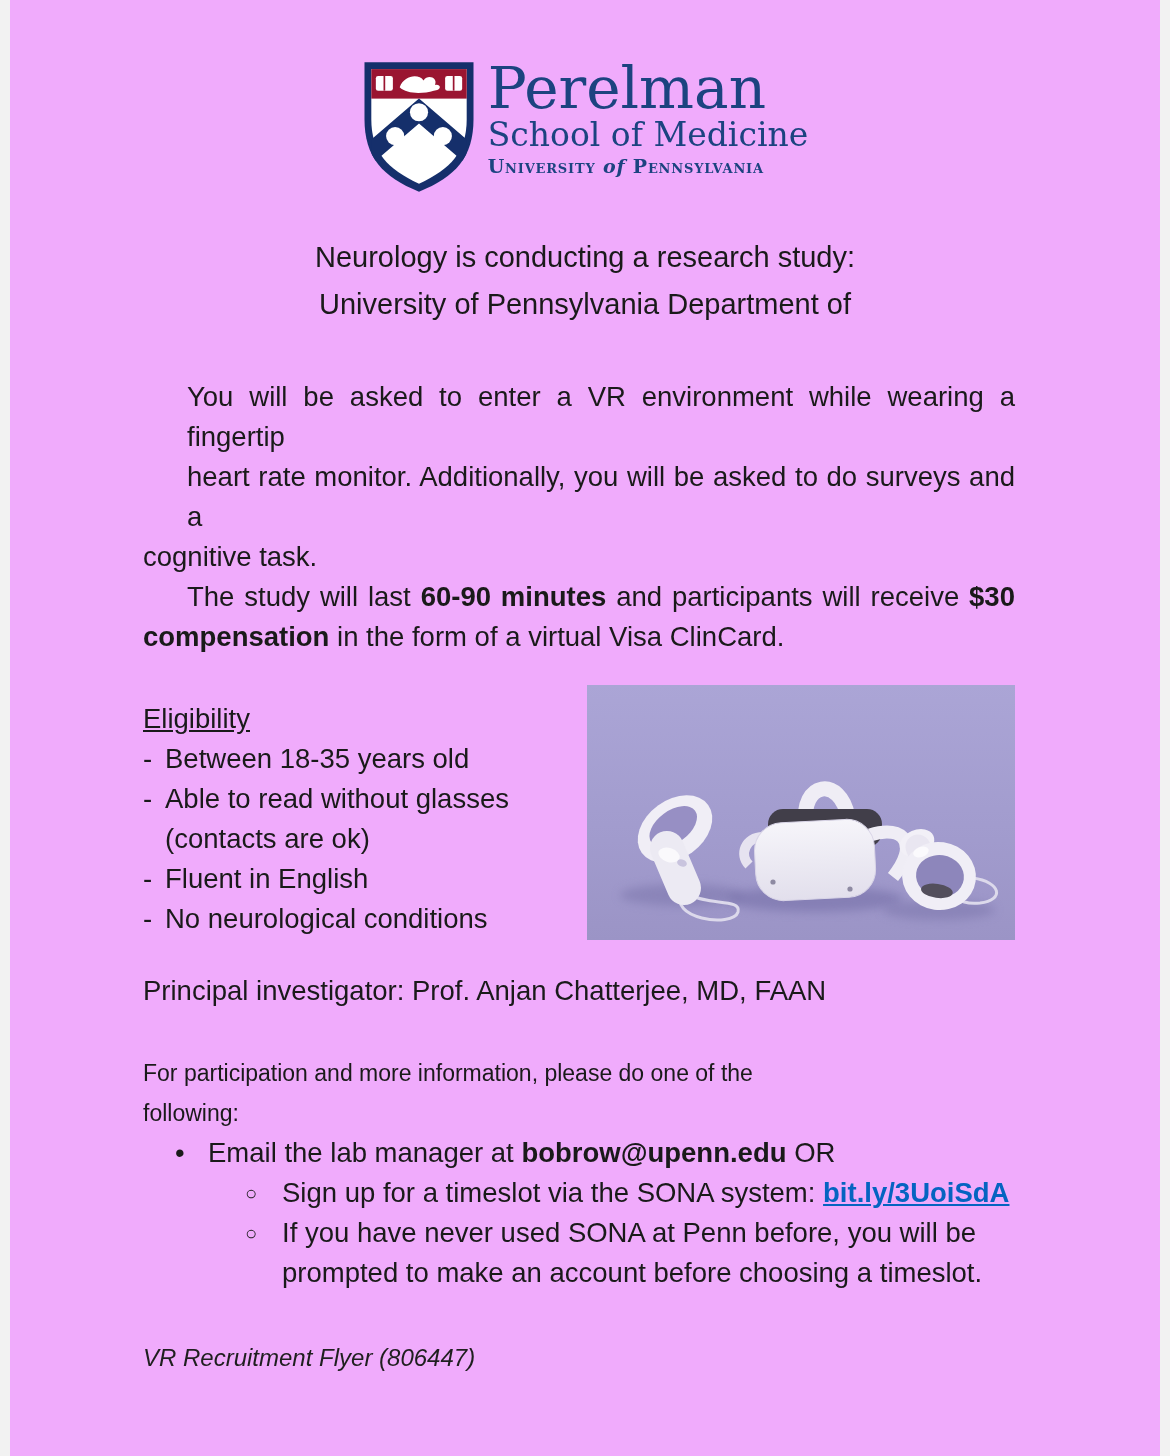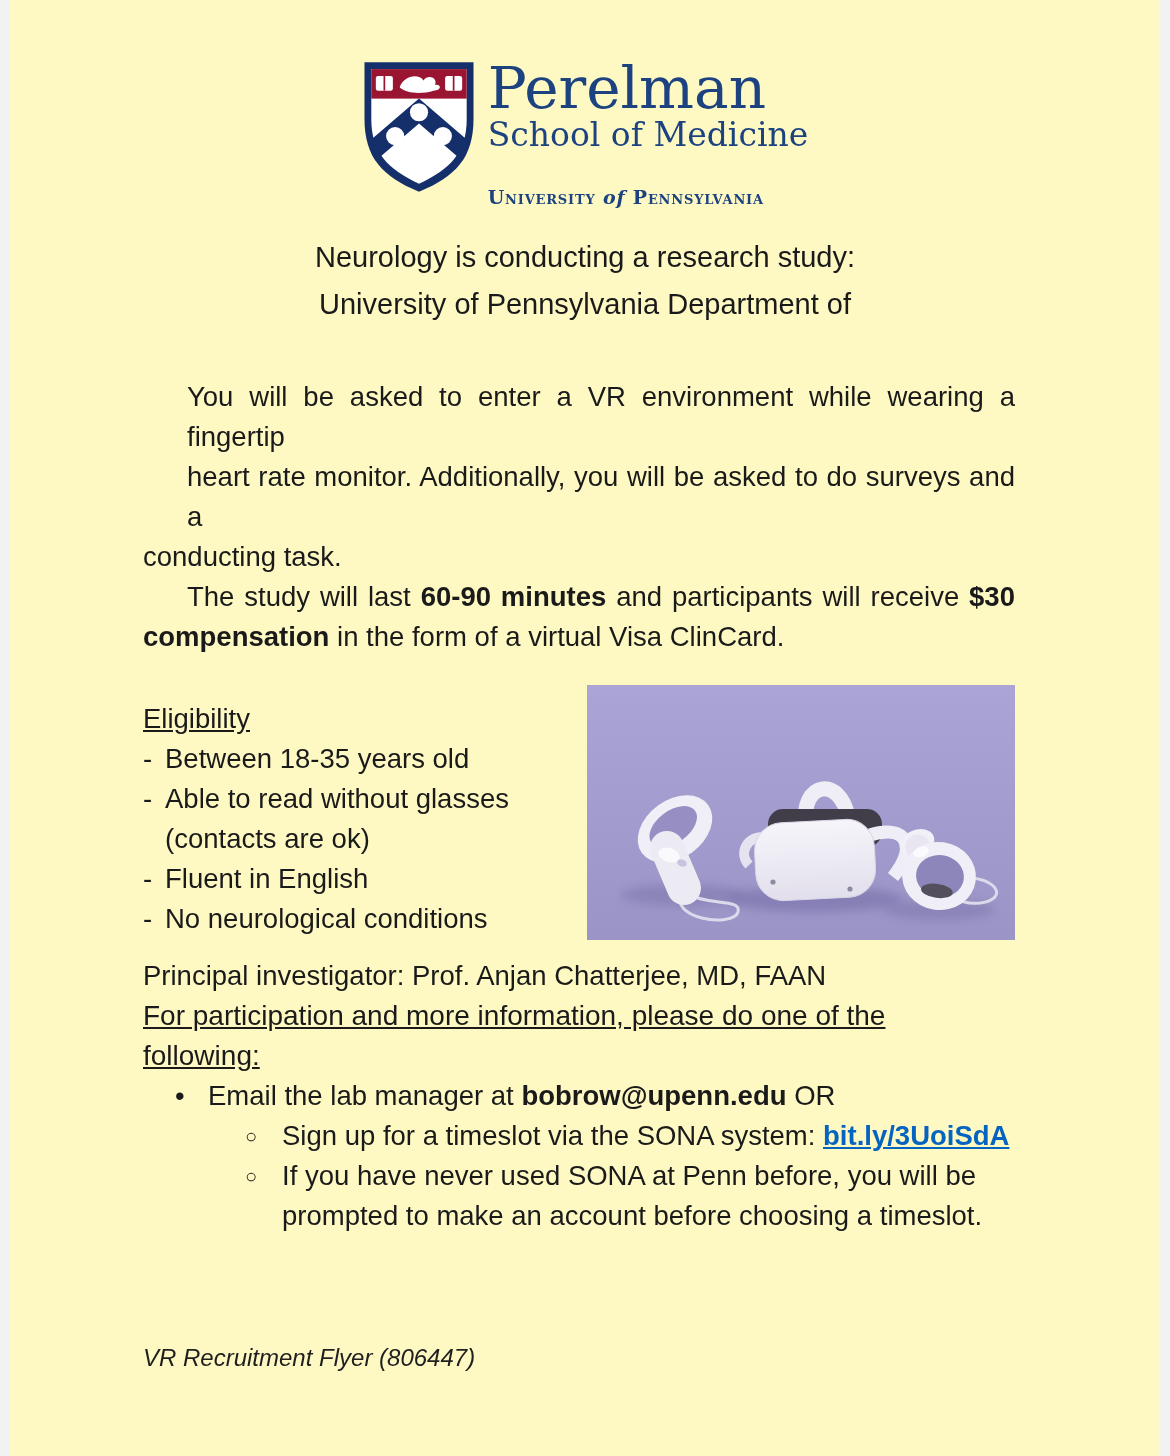--- a/index.html
+++ b/index.html
@@ -7,21 +7,21 @@
     width: 1170px; height: 1456px;
     background: #F2F2F2;
     font-family: "Liberation Sans", "DejaVu Sans", sans-serif;
     color: #1A1A1A;
     overflow: hidden;
   }
   .page {
     position: relative;
     width: 1150px; height: 1456px;
     margin: 0 auto;
-    background: #fef9c3;
+    background: #f0abfc;
     box-sizing: border-box;
     padding-top: 60px;
   }
   .content { width: 872px; margin-left: 133px; }
 
   
   .logo-row {
     display: flex; justify-content: center; align-items: flex-start;
     height: 138px; margin-bottom: 36px;
   }
@@ -29,21 +29,20 @@
   .logo-text {
     margin-left: 12px;
     font-family: "DejaVu Serif", "Liberation Serif", serif;
     color: #1C4380;
   }
   .logo-name { font-size: 58px; line-height: 56px; letter-spacing: 0px; }
   .logo-school { font-size: 33px; line-height: 37px; }
   .logo-univ {
     font-size: 19px; line-height: 26px; font-weight: 700;
     letter-spacing: 0.8px;
-    margin-top: 31px;
   }
   .smallcaps { font-variant: small-caps; }
   .logo-of { font-style: italic; font-weight: 600; text-transform: lowercase; }
 
   
   .intro { text-align: center; font-size: 29px; line-height: 47px; }
   .flyer-title {
     margin-top: 28px;
     text-align: center;
     font-size: 35px; line-height: 48px;
@@ -59,22 +58,22 @@
   
   .elig-row { display: flex; margin-top: 28px; height: 255px; justify-content: flex-end; }
   .elig { flex: 1; padding-top: 14px; font-size: 27.5px; line-height: 40px; }
   .elig-heading { text-decoration: underline; }
   .elig-item { display: flex; }
   .elig-dash { width: 22px; flex: none; }
   .elig-text { flex: 1; }
   .photo { width: 428px; height: 255px; flex: none; overflow: hidden; }
 
   
-  .pi-line { margin-top: 16px; font-size: 27.5px; line-height: 40px; }
-  .contact-intro { font-size: 28px; line-height: 40px; text-decoration: underline; }
+  .pi-line { margin-top: 31px; font-size: 27.5px; line-height: 40px; }
+  .contact-intro { margin-top: 42px; font-size: 23px; line-height: 40px; }
   .bullets { font-size: 27.5px; line-height: 40px; }
   .b-row { display: flex; }
   .b1-glyph { margin-left: 32px; width: 33px; flex: none; }
   .b2-glyph { margin-left: 102px; width: 37px; flex: none; font-size: 20px; }
   .b-text { flex: 1; }
   .link {
     color: #0563C1; font-weight: 700; text-decoration: underline;
     cursor: pointer;
   }
 
@@ -122,21 +121,21 @@
 
   <div class="intro">
     <div>Neurology is conducting a research study:</div>
     <div>University of Pennsylvania Department of</div>
   </div>
 
 
   <div class="content desc">
     <div class="line-j">You will be asked to enter a VR environment while wearing a fingertip</div>
     <div class="line-j">heart rate monitor. Additionally, you will be asked to do surveys and a</div>
-    <div>conducting task.</div>
+    <div>cognitive task.</div>
     <div class="line-j"><span>The study will last </span><b>60-90 minutes</b><span> and participants will receive </span><b>$30</b></div>
     <div><b>compensation</b><span> in the form of a virtual Visa ClinCard.</span></div>
   </div>
 
   <div class="content elig-row">
     <div class="elig">
       <div class="elig-heading">Eligibility</div>
       <div class="elig-item">
           <span class="elig-dash">-</span>
           <span class="elig-text">Between 18-35 years old</span>

